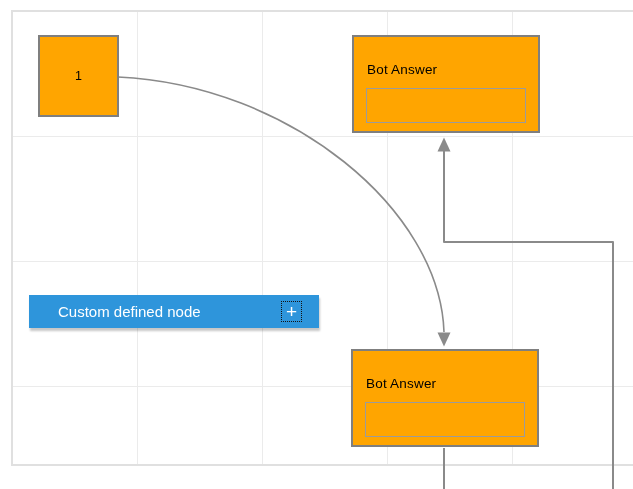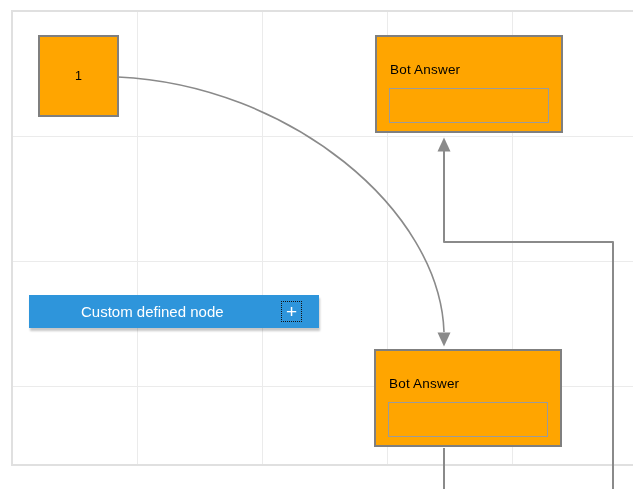--- a/index.html
+++ b/index.html
@@ -35,40 +35,39 @@
     background:var(--node-fill);
     border:2px solid var(--node-border);
     display:flex;align-items:center;justify-content:center;
     color:var(--label-text);font-size:12.5px;
   }
   .bot-node{
     width:188px;height:98px;
     background:var(--node-fill);
     border:2px solid var(--node-border);
     color:var(--label-text);
-    margin-left:23px;
   }
   .bot-node.top{left:352px;top:35px;}
   .bot-node.bottom{left:351px;top:349px;}
   .bot-node .title{
     margin:25px 0 0 13px;font-size:13.5px;letter-spacing:0.2px;
   }
   .bot-node .answer-box{
     position:absolute;left:12px;top:51px;width:160px;height:35px;
     box-sizing:border-box;
     border:1px solid var(--inner-border);
     background:var(--node-fill);
     font-size:12px;color:var(--label-text);
   }
   .custom-node{
     left:29px;top:295px;width:290px;height:33px;
     background:var(--custom-fill);
     box-shadow:1px 3px 2px rgba(0,0,0,0.22);
     display:flex;align-items:center;
-    color:var(--custom-text);font-size:15px;padding-left:23px;
+    color:var(--custom-text);font-size:15px;
   }
   .custom-node .label{margin-left:29px;}
   .add-port{
     position:absolute;left:252px;top:6px;width:21px;height:21px;
     box-sizing:border-box;
     border:1px dotted #141414;
     display:flex;align-items:center;justify-content:center;
     color:var(--custom-text);font-size:19px;line-height:1;
     font-weight:400;
   }

